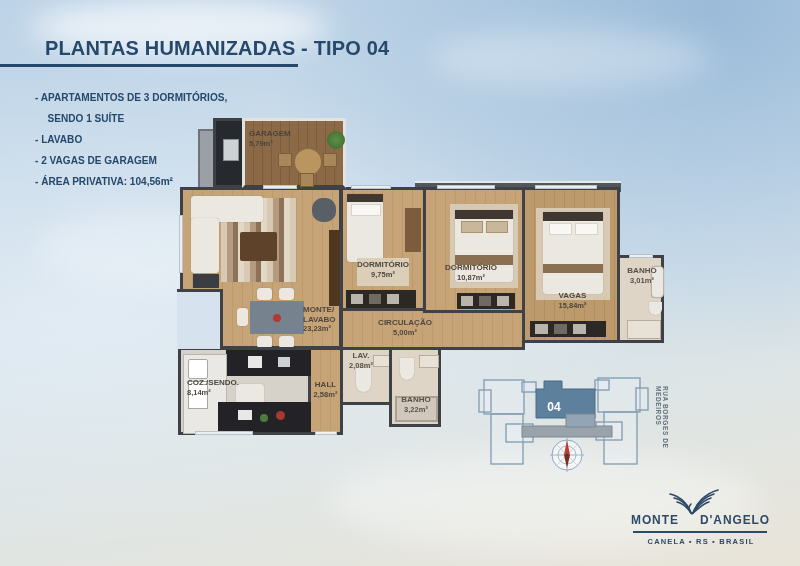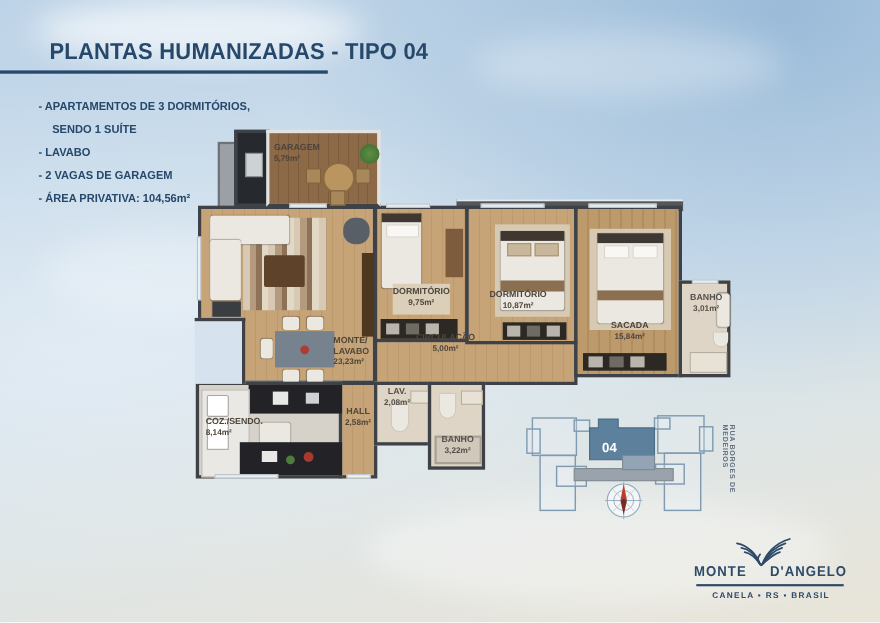--- a/index.html
+++ b/index.html
@@ -154,36 +154,36 @@
         <div class="furn" style="left:32px;top:11px;width:21px;height:10px;background:#f8f7f4;border:1px solid #d8d4cc;"></div>
         <div class="furn" style="left:0;top:52px;width:60px;height:9px;background:#8a6f50;"></div>
       </div>
       <div class="furn dark-f" style="left:5px;top:131px;width:76px;height:16px;">
         <div class="furn" style="left:5px;top:3px;width:13px;height:10px;background:#b9b4ac;"></div>
         <div class="furn" style="left:24px;top:3px;width:13px;height:10px;background:#6f6a62;"></div>
         <div class="furn" style="left:43px;top:3px;width:13px;height:10px;background:#b9b4ac;"></div>
       </div>
     </div>
     <div class="rlabel" style="left:360px;top:176px;width:75px;">
-      <span>SACADA</span>
+      <span>VAGAS</span>
       <span class="area">15,84m²</span>
     </div>
 
     <div class="room tile" style="left:442px;top:140px;width:47px;height:88px;z-index:1;">
       <div class="furn white-f" style="left:31px;top:8px;width:11px;height:30px;border-radius:4px;border:1px solid #b9b2a6;"></div>
       <div class="furn white-f" style="left:29px;top:44px;width:13px;height:13px;border-radius:0 0 6px 6px;"></div>
       <div class="furn" style="left:7px;top:62px;width:32px;height:17px;background:#e8e2d6;border:1px solid #b5ad9e;"></div>
     </div>
     <div class="rlabel" style="left:448px;top:151px;width:38px;color:#55504a;">
       <span>BANHO</span>
       <span class="area">3,01m²</span>
     </div>
 
     <div class="room wood" style="left:165px;top:193px;width:185px;height:42px;z-index:0;"></div>
-    <div class="rlabel" style="left:185px;top:187px;width:90px;">
+    <div class="rlabel" style="left:185px;top:203px;width:90px;">
       <span>CIRCULAÇÃO</span>
       <span class="area">5,00m²</span>
     </div>
 
     <div class="room tile" style="left:165px;top:232px;width:52px;height:58px;z-index:1;">
       <div class="furn" style="left:30px;top:5px;width:16px;height:10px;background:#e8e2d6;border:1px solid #b5ad9e;"></div>
       <div class="furn white-f" style="left:13px;top:18px;width:15px;height:24px;border-radius:0 0 7px 7px;"></div>
     </div>
     <div class="rlabel" style="left:168px;top:236px;width:36px;color:#55504a;">
       <span>LAV.</span>
@@ -215,21 +215,21 @@
         <div class="furn" style="left:58px;top:9px;width:9px;height:9px;border-radius:50%;background:#a8392f;"></div>
         <div class="furn" style="left:42px;top:12px;width:8px;height:8px;border-radius:50%;background:#4e7c3c;"></div>
       </div>
     </div>
     <div class="rlabel" style="left:12px;top:263px;width:62px;text-align:left;z-index:7;">
       <span>COZ./SENDO.</span>
       <span class="area">8,14m²</span>
     </div>
 
     <div class="room wood" style="left:133px;top:232px;width:35px;height:88px;z-index:0;"></div>
-    <div class="rlabel" style="left:133px;top:254px;width:35px;">
+    <div class="rlabel" style="left:133px;top:265px;width:35px;">
       <span>HALL</span>
       <span class="area">2,58m²</span>
     </div>
     <div class="win" style="left:140px;top:316px;width:22px;height:4px;background:#f2f1ee;"></div>
 
     <div class="win" style="left:88px;top:70px;width:34px;height:4px;"></div>
     <div class="win" style="left:4px;top:100px;width:4px;height:58px;"></div>
     <div class="win" style="left:176px;top:70px;width:40px;height:4px;"></div>
     <div class="win" style="left:262px;top:70px;width:58px;height:4px;"></div>
     <div class="win" style="left:360px;top:70px;width:62px;height:4px;"></div>

